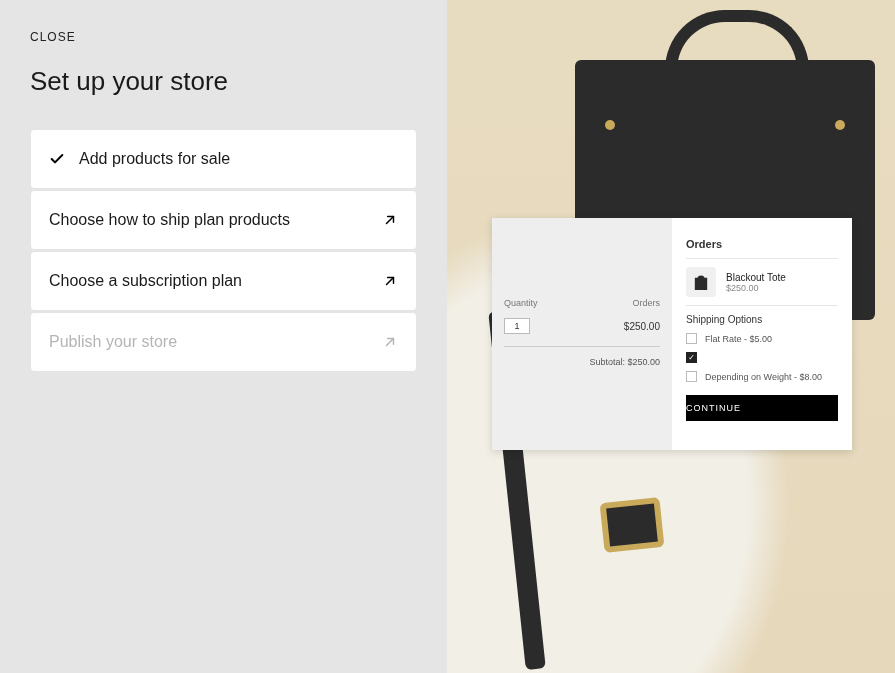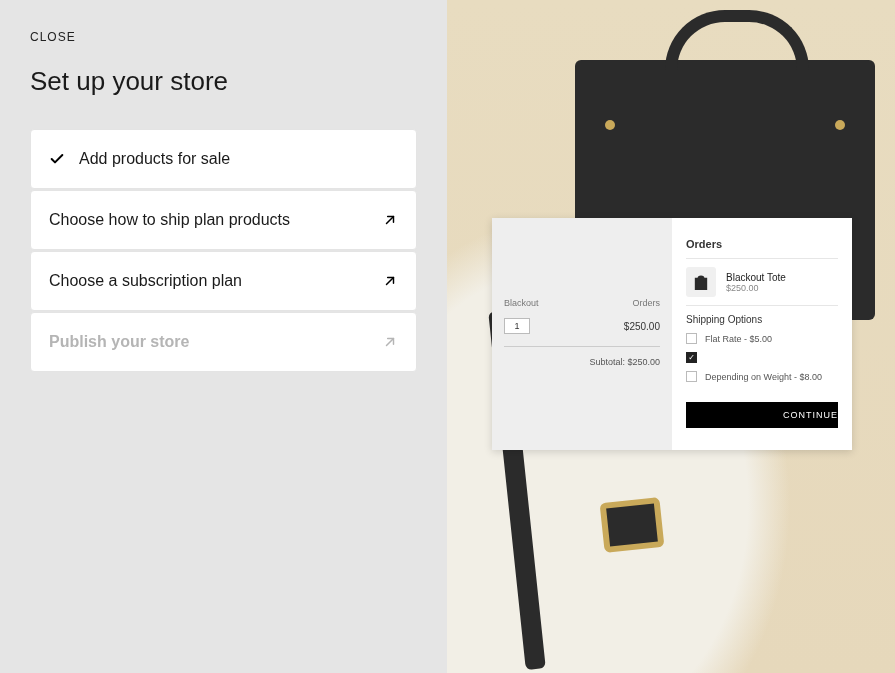--- a/index.html
+++ b/index.html
@@ -21,21 +21,21 @@
     margin-bottom: 1px;
     display: flex;
     align-items: center;
     justify-content: space-between;
     font-size: 16px;
     font-weight: 500;
     color: #1a1a1a;
     cursor: pointer;
     background: #fff;
   }
-  .step.disabled { color: #b5b5b5; cursor: default; font-weight: bold; }
+  .step.disabled { color: #b5b5b5; cursor: default; }
   .step .left { display: flex; align-items: center; gap: 14px; }
   .step-icon { width: 16px; height: 16px; display: inline-flex; align-items: center; justify-content: center; }
   .arrow-icon svg { width: 14px; height: 14px; }
   .check-icon svg { width: 16px; height: 16px; }
 
   
   .photo-bg {
     position: absolute; inset: 0;
     background:
       radial-gradient(ellipse 260px 260px at 60% 35%, #2c2c2c 0%, #2c2c2c 38%, rgba(44,44,44,0) 39%),
@@ -118,23 +118,23 @@
   .thumb { width: 30px; height: 30px; background: #f0f0f0; border-radius: 3px; display: flex; align-items: center; justify-content: center; }
   .thumb svg { width: 22px; height: 22px; }
   .p-name { font-size: 10px; color: #222; }
   .p-price { font-size: 9px; color: #888; }
   .ship-title { font-size: 10px; font-weight: 500; margin-top: 8px; }
   .opt { display: flex; align-items: center; gap: 8px; font-size: 9px; margin-top: 8px; color: #555; }
   .cb { width: 11px; height: 11px; border: 1px solid #bbb; background: #fff; flex-shrink: 0; display:flex; align-items:center; justify-content:center; }
   .cb.checked { background: #222; border-color: #222; }
   .cb.checked::after { content: "✓"; color: #fff; font-size: 8px; line-height: 1; }
   .continue-btn {
-    margin-top: 20px;
+    margin-top: 13px;
     background: #000; color: #fff;
-    text-align: right;
+    text-align: left;
     font-size: 9px;
     letter-spacing: 1px;
     padding: 8px 0;
   }
 </style>
 </head>
 <body>
 
 <div class="container">
   <div class="left-panel">
@@ -201,21 +201,21 @@
     <div class="buckle"></div>
 
     <svg class="callout-arrow" viewBox="0 0 90 170">
       <path d="M 16 6 C 55 30, 55 95, 12 148" stroke="#e63227" stroke-width="5" fill="none" stroke-linecap="round"></path>
       <path d="M 6 134 L 10 152 L 28 146" stroke="#e63227" stroke-width="5" fill="none" stroke-linecap="round" stroke-linejoin="round"></path>
     </svg>
 
     <div class="orders-card">
       <div class="cart-col">
         <div class="cart-head">
-          <span>Blackout</span>
+          <span>Quantity</span>
           <span>Orders</span>
         </div>
         <div class="cart-row">
           <div class="qty-box">1</div>
           <span>$250.00</span>
         </div>
         <div class="divider"></div>
         <div class="subtotal">Subtotal: $250.00</div>
       </div>
 

